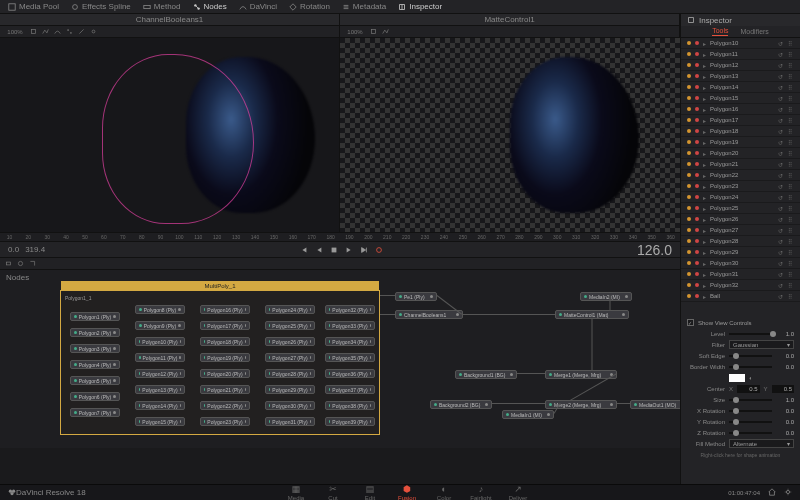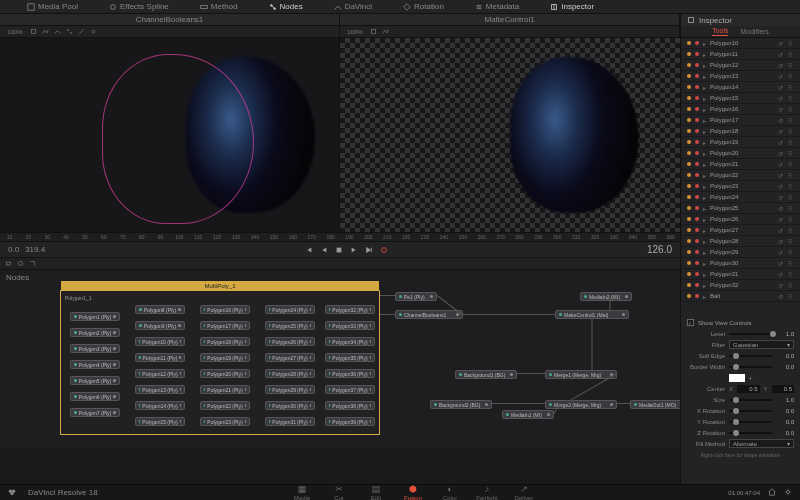--- a/index.html
+++ b/index.html
@@ -1,20 +1,20 @@
 <!DOCTYPE html>
 <html><head>
   <meta charset="utf-8">
   <style>
     * { margin: 0; padding: 0; box-sizing: border-box; font-family: -apple-system, BlinkMacSystemFont, 'Segoe UI', sans-serif; }
     body { background: #1a1a1c; color: #999; font-size: 8px; width: 800px; height: 500px; overflow: hidden; position: relative; }
     
     
     .top-bar { height: 14px; background: #232326; display: flex; align-items: center; padding: 0 8px; gap: 12px; border-bottom: 1px solid #111; }
-    .top-bar-item { display: flex; align-items: center; gap: 3px; color: #888; margin-left: 19px; }
+    .top-bar-item { display: flex; align-items: center; gap: 3px; color: #888; }
     .top-bar-item svg { width: 8px; height: 8px; }
     .top-bar-center { flex: 1; text-align: center; color: #aaa; font-size: 9px; }
     .top-bar-right { display: flex; gap: 12px; }
     
     
     .viewer-header { height: 12px; background: #28282b; display: flex; border-bottom: 1px solid #111; }
     .viewer-header-half { width: 50%; display: flex; align-items: center; justify-content: center; color: #888; border-right: 1px solid #111; }
     .inspector-header { position: absolute; right: 0; top: 14px; width: 120px; height: 12px; background: #28282b; display: flex; align-items: center; padding-left: 6px; gap: 4px; color: #aaa; border-left: 1px solid #111; }
     
     
@@ -46,21 +46,21 @@
     
     .timeline-ruler { height: 10px; background: #1e1e21; display: flex; align-items: center; font-size: 5px; color: #666; overflow: hidden; border-top: 1px solid #111; border-bottom: 1px solid #111; }
     .timeline-ruler span { flex: 1; text-align: center; }
     
     
     .transport { height: 16px; background: #232326; display: flex; align-items: center; padding: 0 8px; border-bottom: 1px solid #111; }
     .transport-left { display: flex; align-items: center; gap: 6px; color: #888; }
     .transport-center { flex: 1; display: flex; justify-content: center; gap: 5px; }
     .transport-btn { width: 10px; height: 10px; display: flex; align-items: center; justify-content: center; color: #999; }
     .transport-btn.active { color: #e5503c; }
-    .transport-right { color: #aaa; font-size: 10px; }
+    .transport-right { color: #aaa; font-size: 14px; }
     
     
     .node-toolbar { height: 12px; background: #212124; display: flex; align-items: center; gap: 3px; padding: 0 4px; border-bottom: 1px solid #111; }
     
     
     .node-area { height: 178px; background: #1e1e21; position: relative; overflow: hidden; background-image: radial-gradient(circle, #2a2a2d 0.5px, transparent 0.5px); background-size: 12px 12px; }
     .nodes-label { position: absolute; left: 6px; top: 3px; color: #888; }
     
     .group-box { position: absolute; left: 60px; top: 20px; width: 320px; height: 145px; border: 1.5px solid #d4a942; background: rgba(60, 50, 30, 0.15); }
     .group-title { position: absolute; top: -10px; left: 0; right: 0; height: 10px; background: #d4a942; color: #222; display: flex; align-items: center; justify-content: center; font-size: 6px; }
@@ -95,21 +95,21 @@
     .prop-slider::after { content: ''; position: absolute; width: 6px; height: 6px; background: #888; border-radius: 50%; top: -2px; left: 10%; }
     .prop-value { width: 18px; color: #aaa; text-align: right; }
     .prop-dropdown { flex: 1; height: 9px; background: #1a1a1c; border: 1px solid #444; display: flex; align-items: center; padding: 0 3px; color: #999; justify-content: space-between; }
     .prop-swatch { width: 16px; height: 8px; background: #fff; }
     .checkbox { width: 7px; height: 7px; border: 1px solid #666; background: #1a1a1c; }
     .checkbox.checked::after { content: '✓'; color: #999; font-size: 5px; }
     .hint { color: #666; font-size: 5px; text-align: center; margin-top: 3px; }
     
     
     .bottom-bar { position: absolute; bottom: 0; left: 0; right: 0; height: 16px; background: #17171a; display: flex; align-items: center; padding: 0 8px; border-top: 1px solid #0a0a0a; }
-    .bottom-left { display: flex; gap: 12px; color: #888; }
+    .bottom-left { display: flex; gap: 0; color: #888; }
     .bottom-logo { width: 8px; height: 8px; }
     .bottom-pages { flex: 1; display: flex; justify-content: center; gap: 3px; }
     .page-btn { width: 34px; display: flex; flex-direction: column; align-items: center; gap: 1px; color: #666; font-size: 6px; }
     .page-btn.active { color: #e5503c; }
     .bottom-right { display: flex; align-items: center; gap: 8px; color: #888; font-size: 6px; }
   </style>
 </head>
 <body>
 
 <div class="top-bar">

